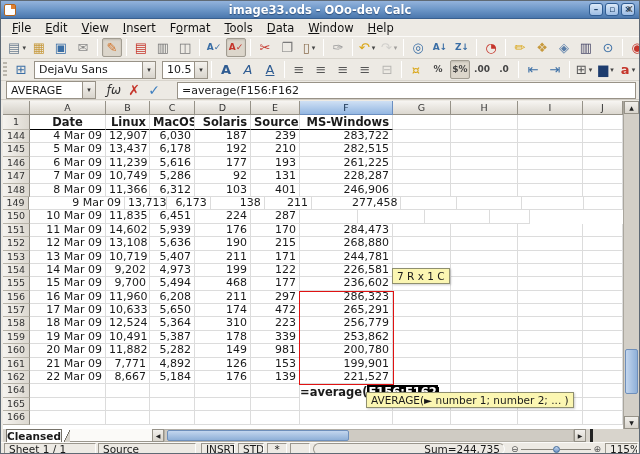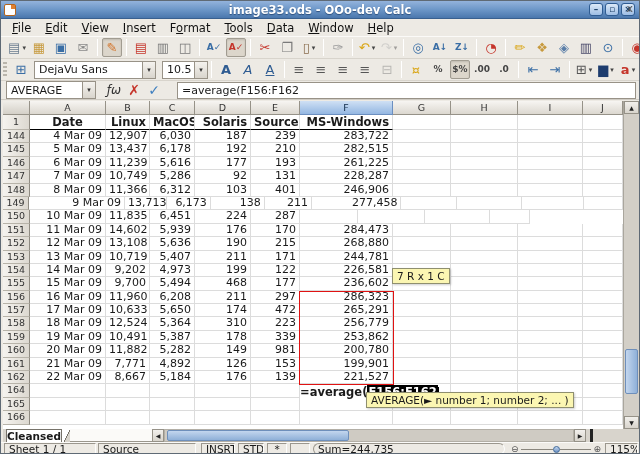--- a/index.html
+++ b/index.html
@@ -114,21 +114,21 @@
   #statusbar { position:absolute; left:0; top:441px; width:100%; height:13px; background:#edeae4;
     border-top:1px solid #fbfaf8; font-size:10.5px; }
   .sfield { position:absolute; top:0; height:12px; border:1px solid; border-color:#9b978e #fdfdfc #fdfdfc #9b978e;
     padding:0 4px; line-height:11px; white-space:nowrap; overflow:hidden; }
   #sf-sheet { left:3px; width:92px; }
   #sf-style { left:97px; width:98px; }
   #sf-insert { left:200px; width:34px; }
   #sf-selmode { left:237px; width:26px; }
   #sf-modified { left:266px; width:20px; text-align:center; }
   #sf-blank { left:289px; width:20px; }
-  #sf-sum { left:312px; width:192px; text-align:left;border-radius:6px; }
+  #sf-sum { left:312px; width:192px; text-align:right;border-radius:6px; }
   #zoomer { position:absolute; left:508px; top:0; width:94px; height:12px; display:flex; align-items:center; }
   #zoomer .zline { flex:1; height:1px; background:#8a867d; }
   #zoom-handle { width:7px; height:7px; background:linear-gradient(#c3d6ee,#6e93c4); border:1px solid #3f6899;
     border-radius:50%; }
   .zglyph { font-size:9px; color:#555; padding:0 2px; }
   #sf-zoom { left:604px; width:33px; text-align:right; }
 </style>
 </head>
 <body>
 

